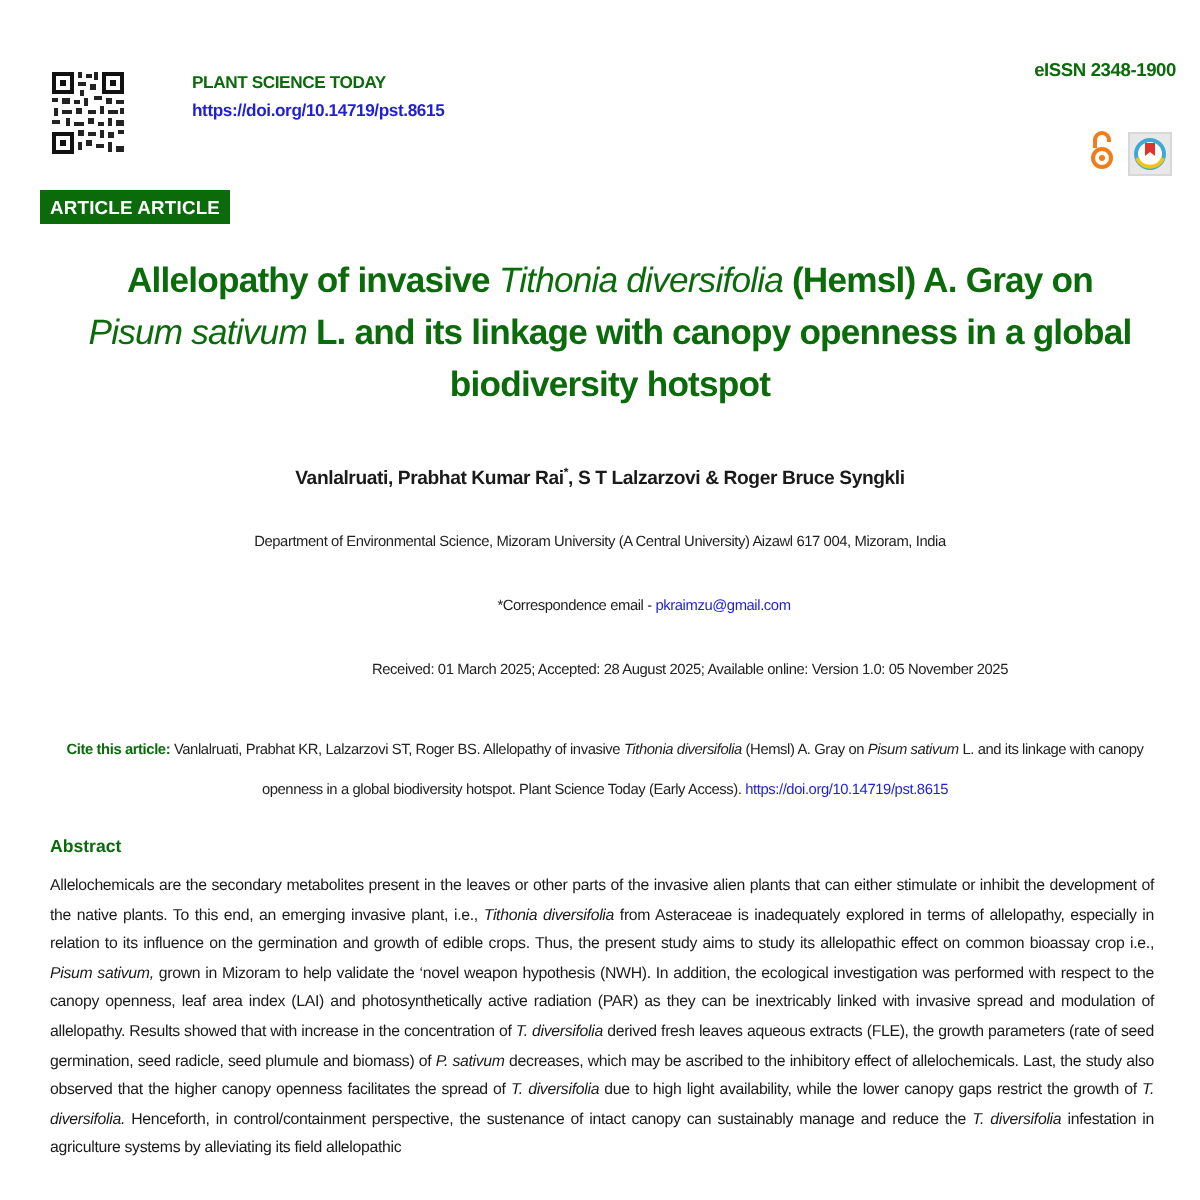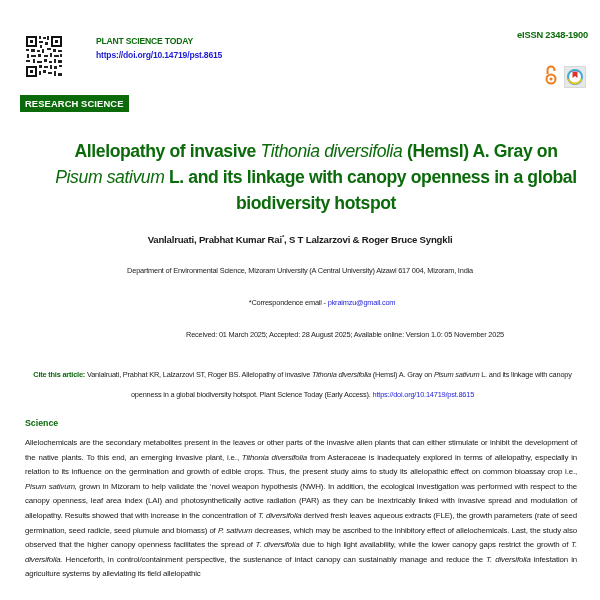--- a/index.html
+++ b/index.html
@@ -119,30 +119,30 @@
 </div>
 
 <div class="abs crossmark">
   <svg width="20" height="20" viewBox="0 0 20 20">
     <circle cx="10" cy="10" r="7" fill="#fff" stroke="#3fa9d6" stroke-width="2"></circle>
     <path d="M3.5 12 A7 7 0 0 0 16.5 12" fill="none" stroke="#f2c318" stroke-width="2"></path>
     <path d="M7.5 4.5 H12.5 V11 L10 9 L7.5 11 Z" fill="#e0322c"></path>
   </svg>
 </div>
 
-<div class="abs badge">RESEARCH SCIENCE</div>
+<div class="abs badge">ARTICLE ARTICLE</div>
 
-<h1 class="abs title" style="margin:16px"><span>Allelopathy of invasive </span><i>Tithonia diversifolia</i><span> (Hemsl) A. Gray on </span><br><i>Pisum sativum</i><span> L. and its linkage with canopy openness in a global biodiversity hotspot</span></h1>
+<h1 class="abs title" style="margin:5px"><span>Allelopathy of invasive </span><i>Tithonia diversifolia</i><span> (Hemsl) A. Gray on </span><br><i>Pisum sativum</i><span> L. and its linkage with canopy openness in a global biodiversity hotspot</span></h1>
 
 <div class="abs authors"><span>Vanlalruati, Prabhat Kumar Rai</span><sup style="font-size:6px">*</sup><span>, S T Lalzarzovi &amp; Roger Bruce Syngkli</span></div>
 
 <div class="abs affil">Department of Environmental Science, Mizoram University (A Central University) Aizawl 617 004, Mizoram, India</div>
 
 <div class="abs corr"><span>*Correspondence email - </span><span class="link">pkraimzu@gmail.com</span></div>
 
 <div class="abs dates">Received: 01 March 2025; Accepted: 28 August 2025; Available online: Version 1.0: 05 November 2025</div>
 
 <div class="abs cite"><span class="cite-label">Cite this article:</span><span> Vanlalruati, Prabhat KR, Lalzarzovi ST,  Roger BS. Allelopathy of invasive </span><i>Tithonia diversifolia</i><span> (Hemsl) A. Gray on </span><i>Pisum sativum</i><span>  L. and its linkage with canopy openness in a global biodiversity hotspot. Plant Science Today (Early Access). </span><span class="link">https://doi.org/10.14719/pst.8615</span></div>
 
-<div class="abs abstract-heading">Science</div>
+<div class="abs abstract-heading">Abstract</div>
 <div class="abs abstract-body">
   <span>Allelochemicals are the secondary metabolites present in the leaves or other parts of the invasive alien plants that can either stimulate or inhibit the development of the native plants. To this end, an emerging invasive plant, i.e., </span><i>Tithonia diversifolia</i><span> from Asteraceae is inadequately explored in terms of allelopathy, especially in relation to its influence on the germination and growth of edible crops. Thus, the present study aims to study its allelopathic effect on common bioassay crop i.e., </span><i>Pisum sativum,</i><span> grown in Mizoram to help validate the ‘novel weapon hypothesis (NWH). In addition, the ecological investigation was performed with respect to the canopy openness, leaf area index (LAI) and photosynthetically active radiation (PAR) as they can be inextricably linked with invasive spread and modulation of allelopathy. Results showed that with increase in the concentration of </span><i>T. diversifolia</i><span> derived fresh leaves aqueous extracts (FLE), the growth parameters (rate of seed germination, seed radicle, seed plumule and biomass) of </span><i>P. sativum</i><span> decreases, which may be ascribed to the inhibitory effect of allelochemicals. Last, the study also observed that the higher canopy openness facilitates the spread of </span><i>T. diversifolia</i><span> due to high light availability, while the lower canopy gaps restrict the growth of </span><i>T. diversifolia.</i><span> Henceforth, in control/containment perspective, the sustenance of intact canopy can sustainably manage and reduce the </span><i>T. diversifolia</i><span> infestation in agriculture systems by alleviating its field allelopathic</span>
 </div>
 
 </body></html>

